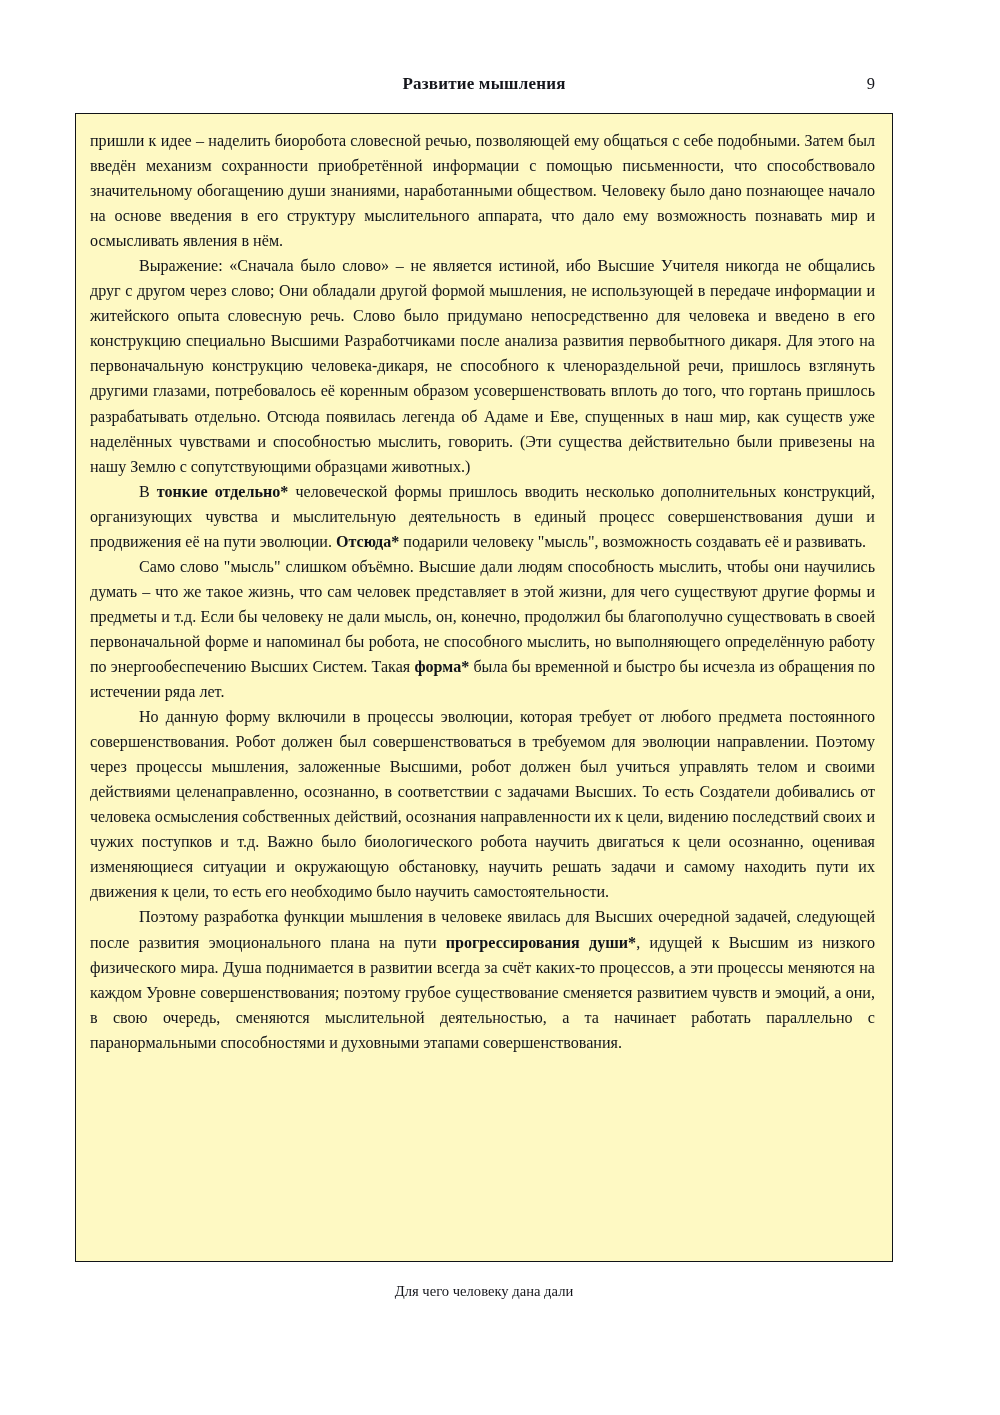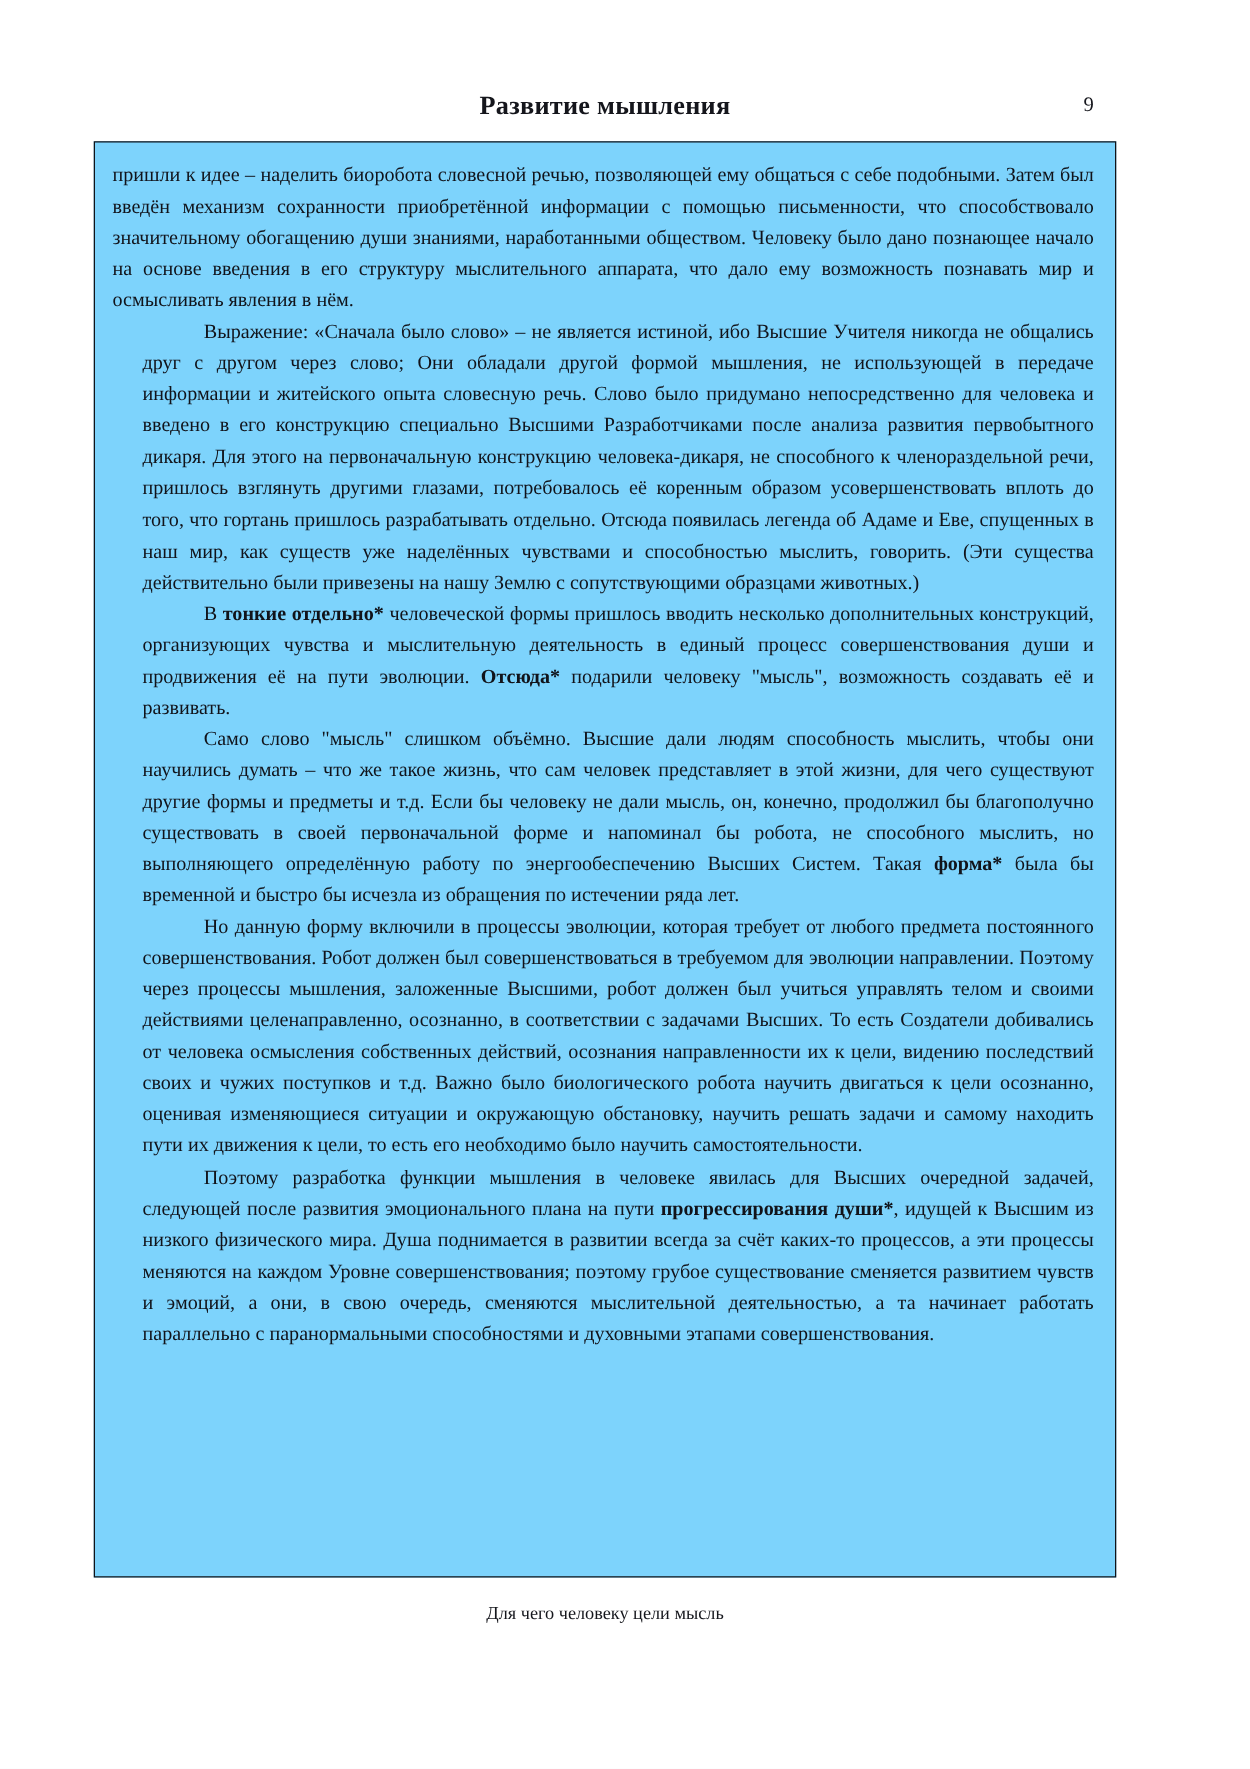--- a/index.html
+++ b/index.html
@@ -23,21 +23,21 @@
     position: absolute;
     left: 75px;
     top: 72px;
     width: 818px;
     height: 24px;
     display: flex;
     align-items: center;
     justify-content: center;
   }
   .running-head-title {
-    font-size: 21px;
+    font-size: 17px;
     font-weight: 700;
     letter-spacing: 0.2px;
     color: #15161c;
     white-space: nowrap;
   }
   .running-head-pageno {
     position: absolute;
     right: 18px;
     top: 50%;
     transform: translateY(-50%);
@@ -48,38 +48,37 @@
 
   
   .text-frame {
     position: absolute;
     left: 75px;
     top: 113px;
     width: 818px;
     height: 1149px;
     box-sizing: border-box;
     border: 1.6px solid #111318;
-    background: #7dd3fc;
+    background: #fef9c3;
   }
   .text-body {
     box-sizing: border-box;
     padding: 14px 17px 10px 14px;
   }
   .para {
     margin: 0;
     font-size: 16.1px;
     line-height: 25.05px;
     text-align: justify;
     text-justify: inter-word;
     hyphens: manual;
     color: #11131a;
   }
   .para + .para {
     margin-top: 0;
-    margin-left: 24px;
   }
   .para.indent {
     text-indent: 49px;
   }
   .para b {
     font-weight: 700;
   }
 
   
   .footer {
@@ -110,16 +109,16 @@
         <p class="para"><span>пришли к идее – наделить биоробота словесной речью, позволяющей ему общаться с себе подобными. Затем был введён механизм сохранности приобретённой информации с помощью письменности, что способствовало значительному обогащению души знаниями, наработанными обществом. Человеку было дано познающее начало на основе введения в его структуру мыслительного аппарата, что дало ему возможность познавать мир и осмысливать явления в нём.</span></p>
         <p class="para indent"><span>Выражение: «Сначала было слово» – не является истиной, ибо Высшие Учителя никогда не общались друг с другом через слово; Они обладали другой формой мышления, не использующей в передаче информации и житейского опыта словесную речь. Слово было придумано непосредственно для человека и введено в его конструкцию специально Высшими Разработчиками после анализа развития первобытного дикаря. Для этого на первоначальную конструкцию человека-дикаря, не способного к членораздельной речи, пришлось взглянуть другими глазами, потребовалось её коренным образом усовершенствовать вплоть до того, что гортань пришлось разрабатывать отдельно. Отсюда появилась легенда об Адаме и Еве, спущенных в наш мир, как существ уже наделённых чувствами и способностью мыслить, говорить. (Эти существа действительно были привезены на нашу Землю с сопутствующими образцами животных.)</span></p>
         <p class="para indent"><span>В </span><b>тонкие отдельно*</b><span> человеческой формы пришлось вводить несколько дополнительных конструкций, организующих чувства и мыслительную деятельность в единый процесс совершенствования души и продвижения её на пути эволюции. </span><b>Отсюда*</b><span> подарили человеку "мысль", возможность создавать её и развивать.</span></p>
         <p class="para indent"><span>Само слово "мысль" слишком объёмно. Высшие дали людям способность мыслить, чтобы они научились думать – что же такое жизнь, что сам человек представляет в этой жизни, для чего существуют другие формы и предметы и т.д. Если бы человеку не дали мысль, он, конечно, продолжил бы благополучно существовать в своей первоначальной форме и напоминал бы робота, не способного мыслить, но выполняющего определённую работу по энергообеспечению Высших Систем. Такая </span><b>форма*</b><span> была бы временной и быстро бы исчезла из обращения по истечении ряда лет.</span></p>
         <p class="para indent"><span>Но данную форму включили в процессы эволюции, которая требует от любого предмета постоянного совершенствования. Робот должен был совершенствоваться в требуемом для эволюции направлении. Поэтому через процессы мышления, заложенные Высшими, робот должен был учиться управлять телом и своими действиями целенаправленно, осознанно, в соответствии с задачами Высших. То есть Создатели добивались от человека осмысления собственных действий, осознания направленности их к цели, видению последствий своих и чужих поступков и т.д. Важно было биологического робота научить двигаться к цели осознанно, оценивая изменяющиеся ситуации и окружающую обстановку, научить решать задачи и самому находить пути их движения к цели, то есть его необходимо было научить самостоятельности.</span></p>
         <p class="para indent"><span>Поэтому разработка функции мышления в человеке явилась для Высших очередной задачей, следующей после развития эмоционального плана на пути </span><b>прогрессирования души*</b><span>, идущей к Высшим из низкого физического мира. Душа поднимается в развитии всегда за счёт каких-то процессов, а эти процессы меняются на каждом Уровне совершенствования; поэтому грубое существование сменяется развитием чувств и эмоций, а они, в свою очередь, сменяются мыслительной деятельностью, а та начинает работать параллельно с паранормальными способностями и духовными этапами совершенствования.</span></p>
       </div>
   </div>
 
   <div class="footer">
-    <span class="footer-text">Для чего человеку цели мысль</span>
+    <span class="footer-text">Для чего человеку дана дали</span>
   </div>
 
 </div>
 
 </body></html>

